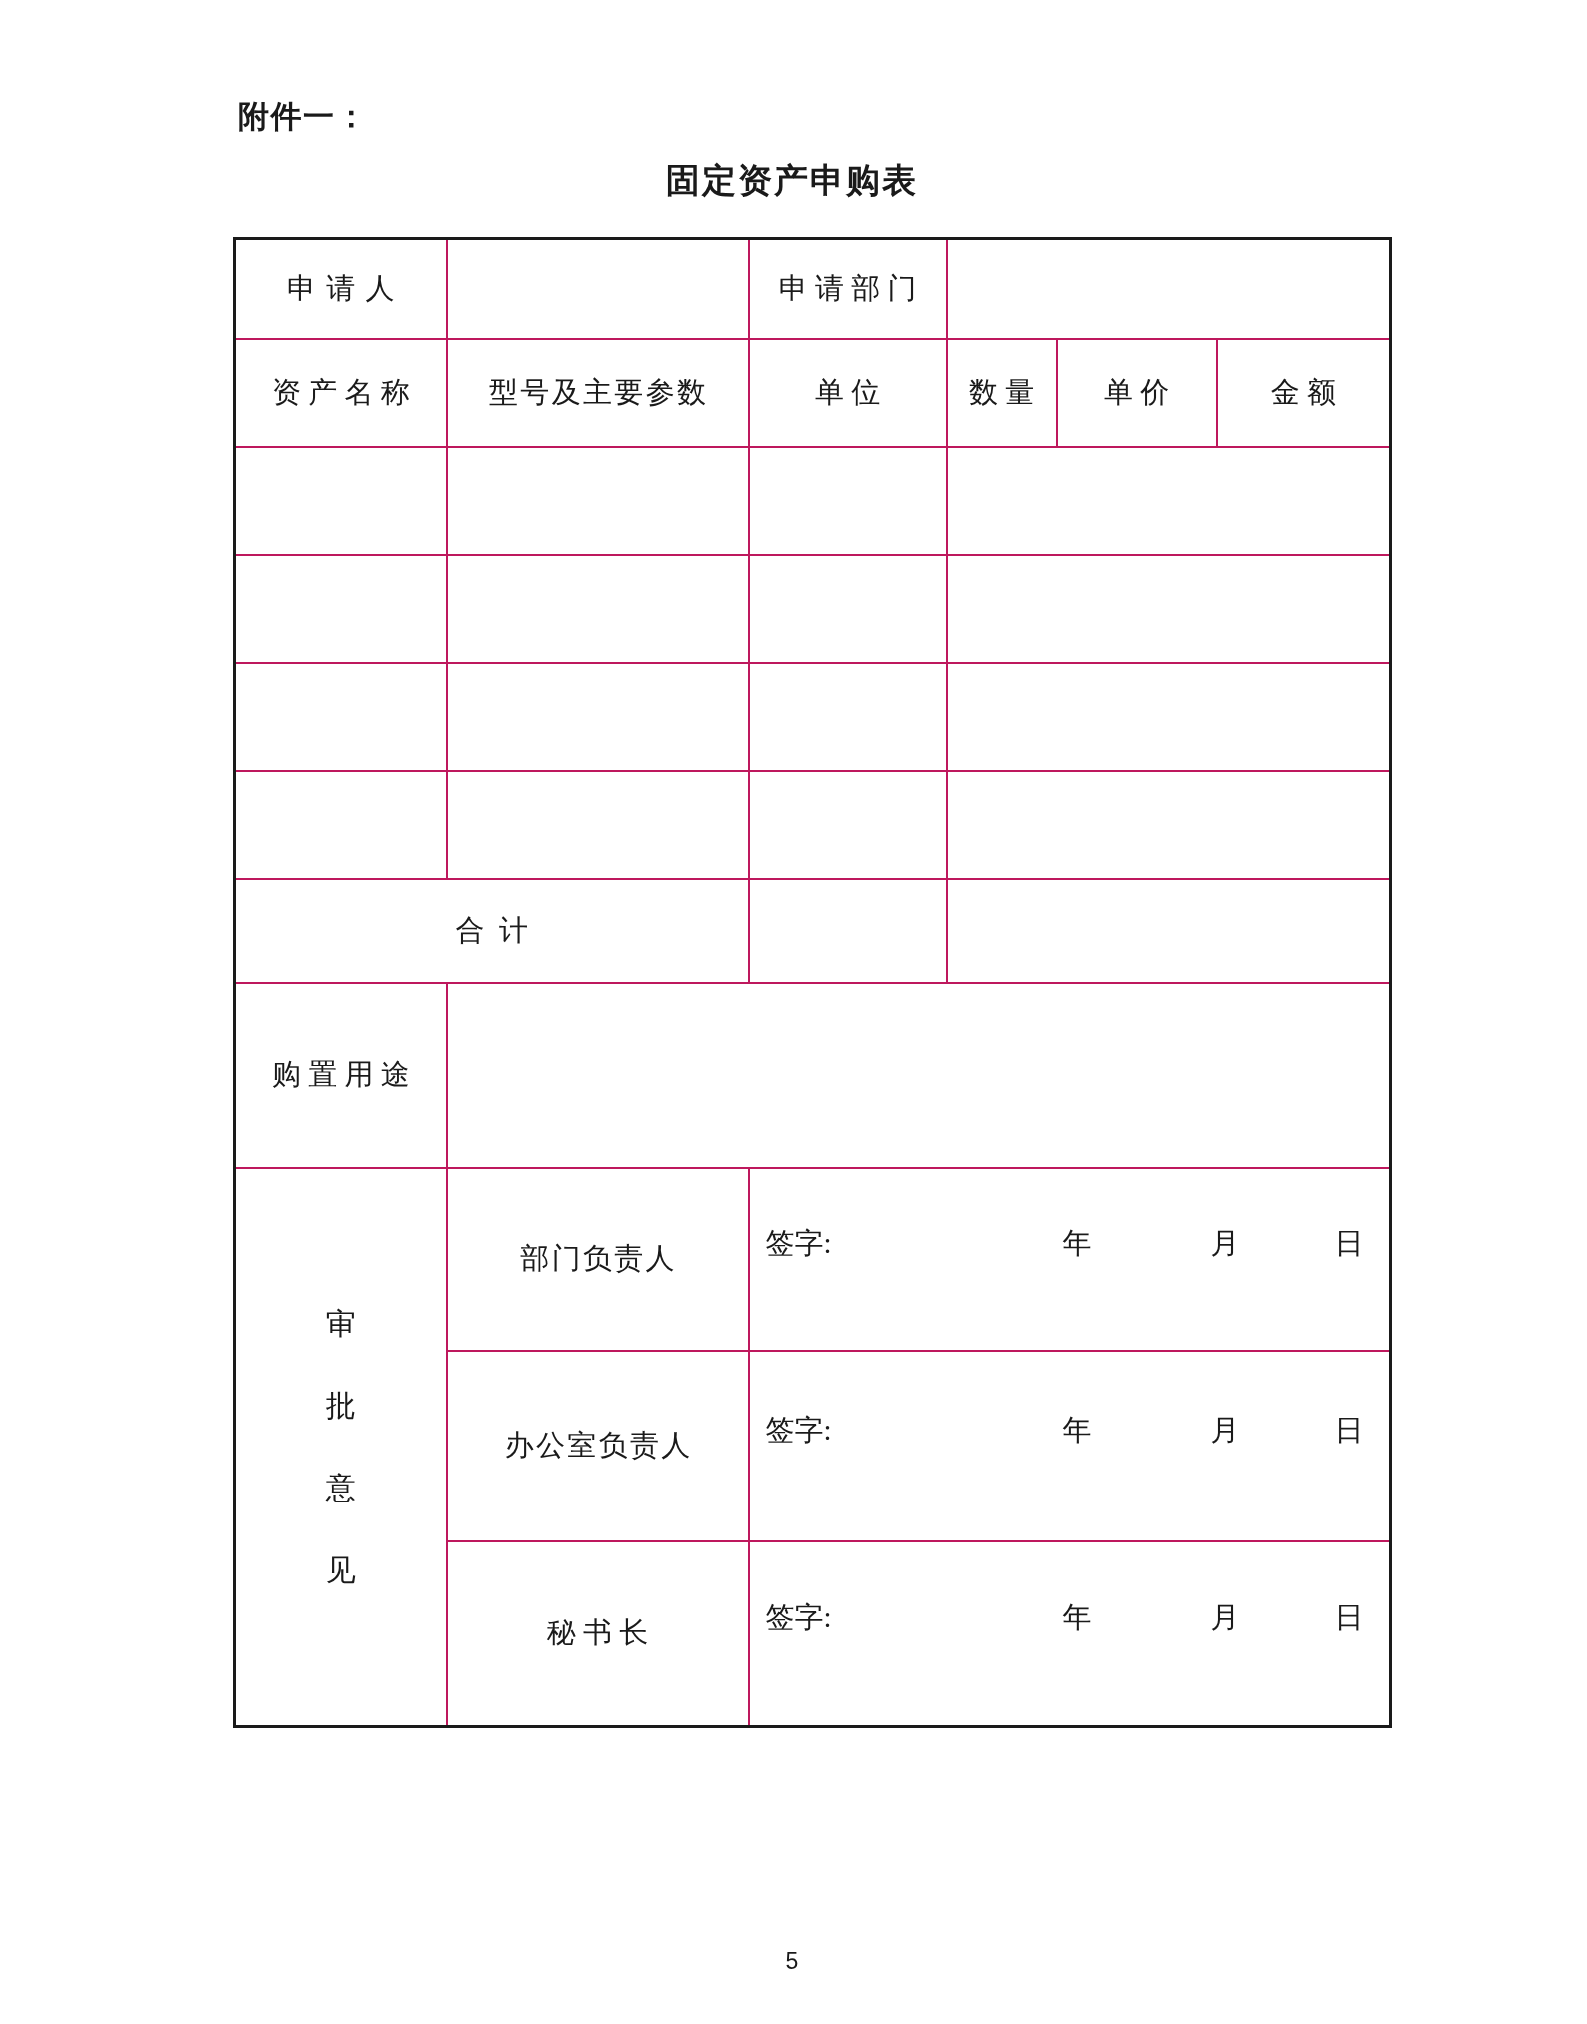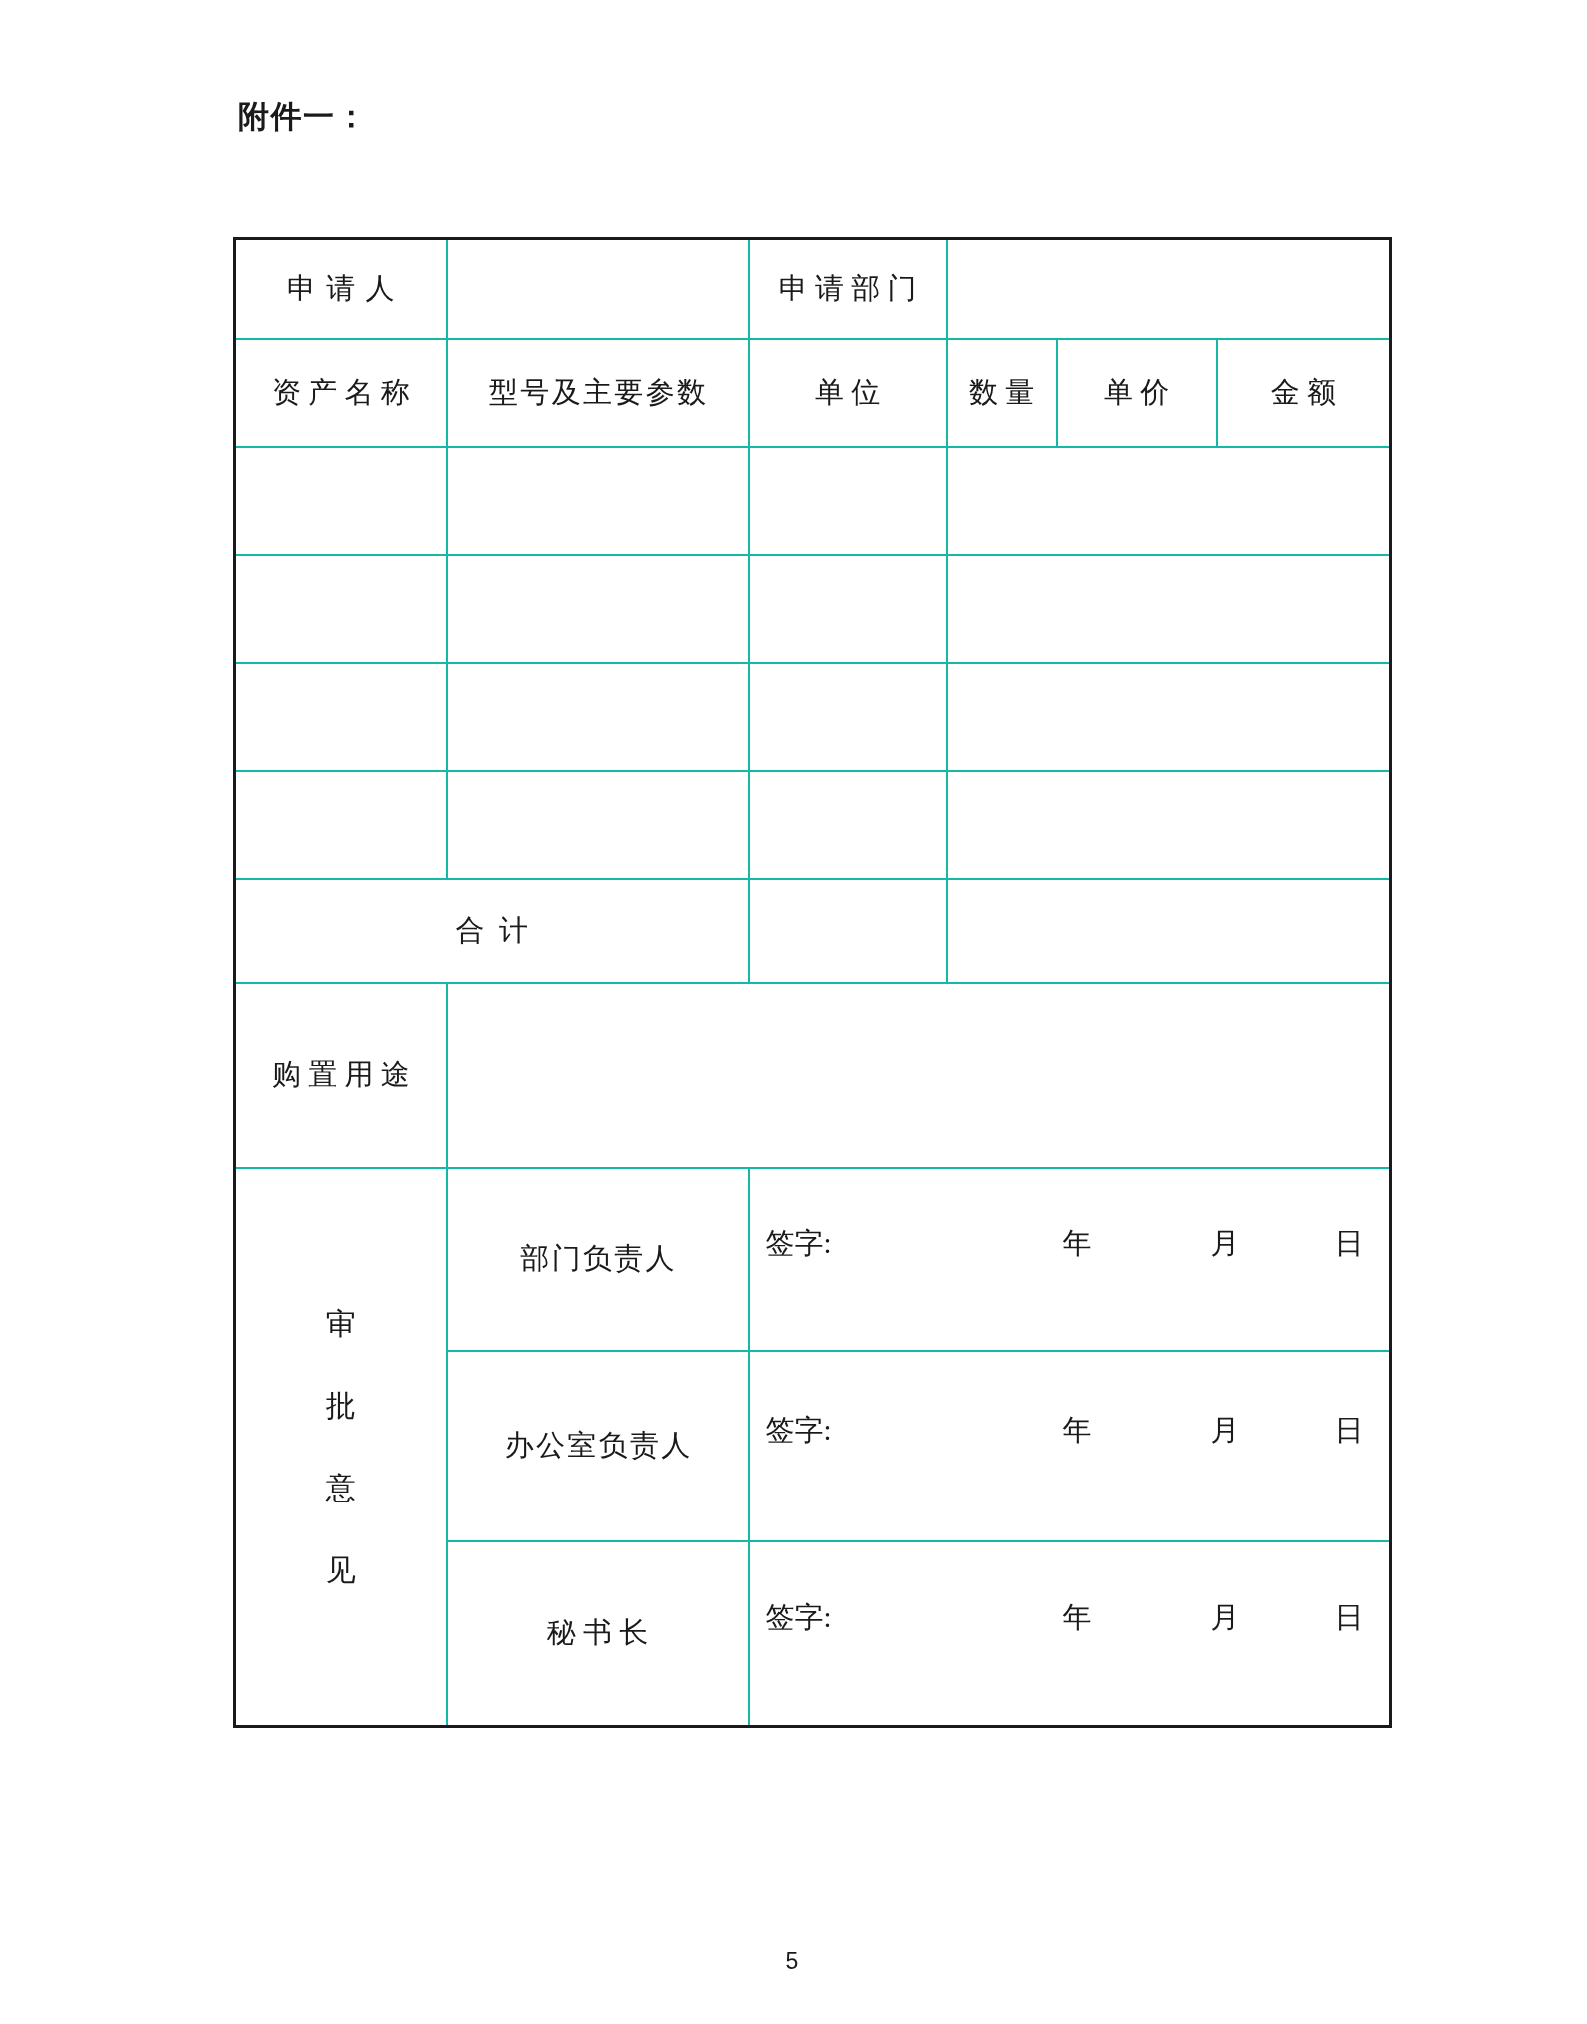--- a/index.html
+++ b/index.html
@@ -40,21 +40,21 @@
     left: 233px;
     top: 237px;
     width: 1156px;
     border-collapse: collapse;
     table-layout: fixed;
     border: 3px solid #1a1a1a;
     font-size: 29px;
     color: #1a1a1a;
   }
   table.purchase-form td {
-    border: 2px solid #14b8a6;
+    border: 2px solid #be185d;
     padding: 0;
     text-align: center;
     vertical-align: middle;
     overflow: hidden;
   }
   tr.row-head1   { height: 100px; }
   tr.row-head2   { height: 108px; }
   tr.row-data    { height: 108px; }
   tr.row-total   { height: 104px; padding-left: 48px; }
   tr.row-purpose { height: 185px; }
@@ -107,20 +107,21 @@
     font-family: "Liberation Sans", "DejaVu Sans", sans-serif;
   }
 </style>
 </head>
 <body>
 
 <div class="page">
 
   <div class="attachment-label">附件一：</div>
 
+  <div class="form-title">固定资产申购表</div>
 
   <table class="purchase-form">
     <colgroup>
       <col style="width:212px">
       <col style="width:302px">
       <col style="width:198px">
       <col style="width:110px">
       <col style="width:160px">
       <col style="width:174px">
     </colgroup>

